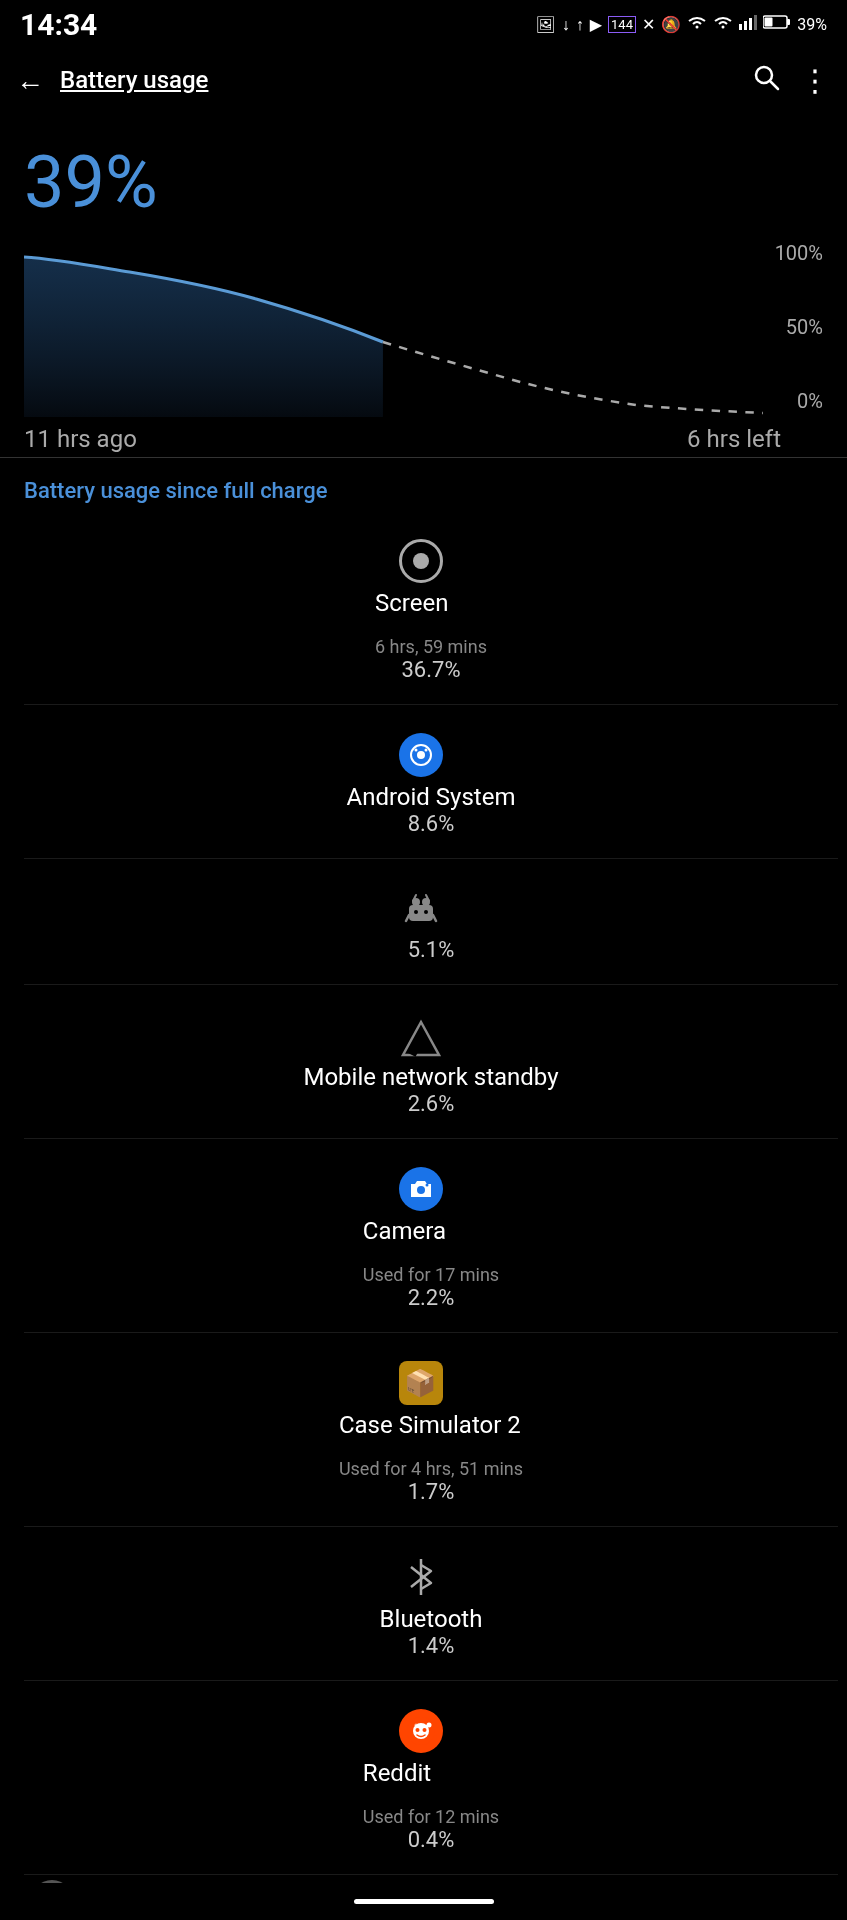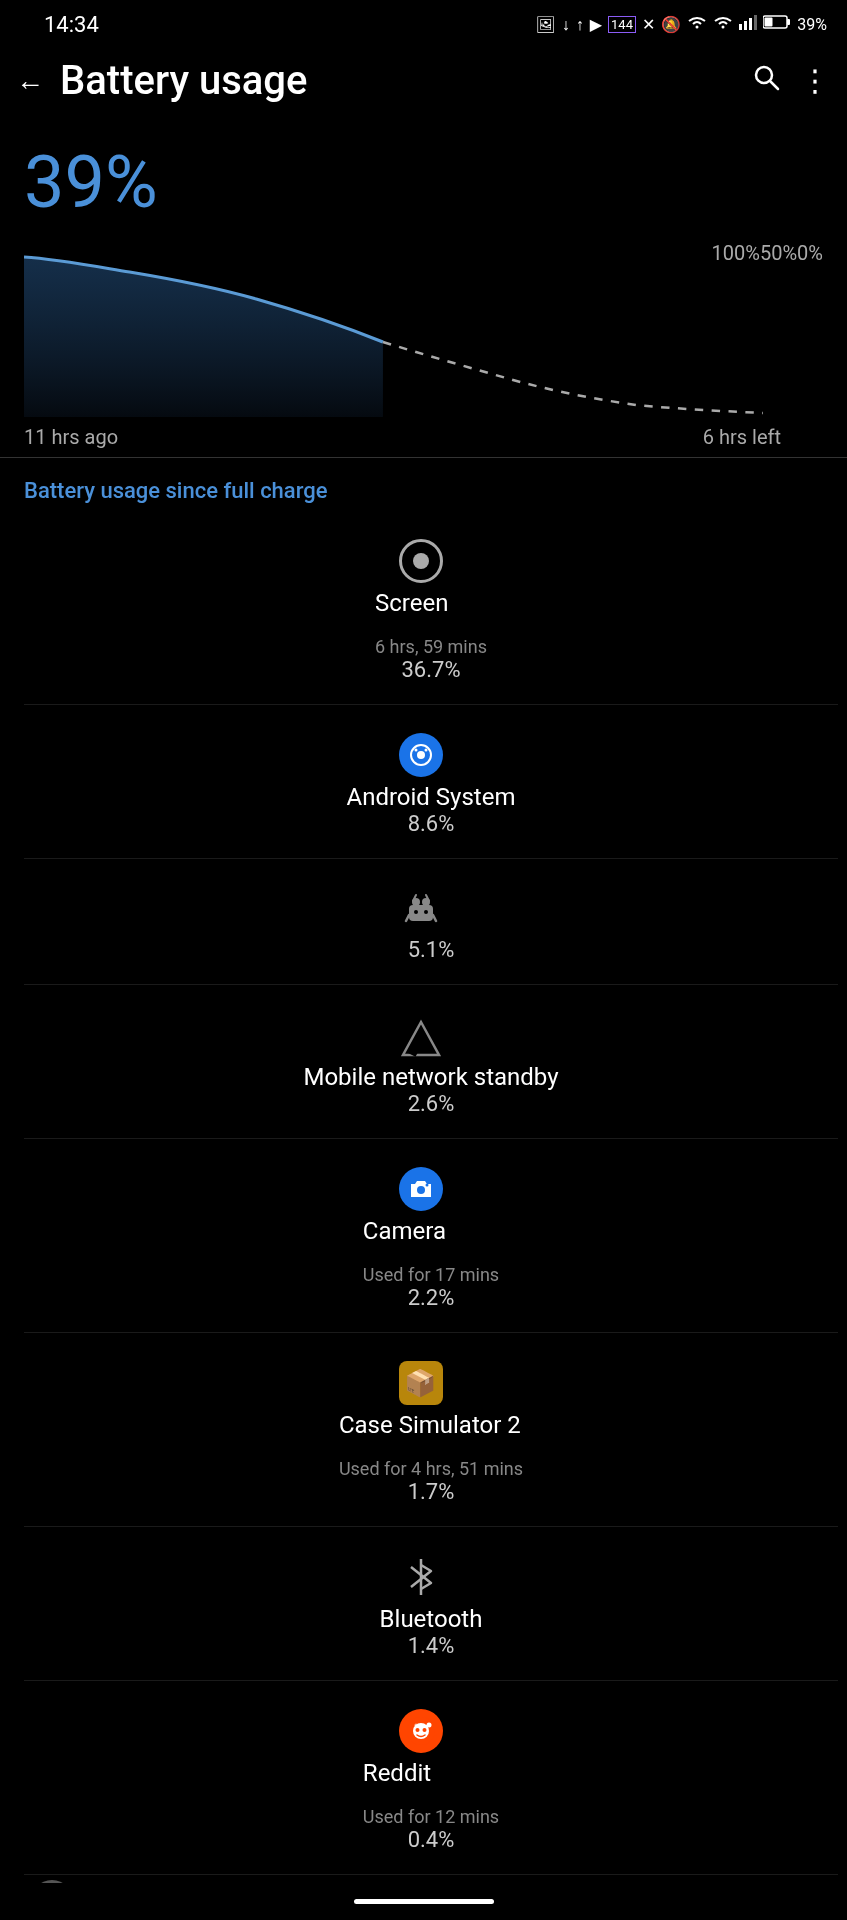--- a/index.html
+++ b/index.html
@@ -16,24 +16,23 @@
 
     
     .status-bar {
       display: flex;
       justify-content: space-between;
       align-items: center;
       padding: 8px 20px 4px 20px;
       height: 44px;
     }
     .status-time {
-      font-size: 22px;
-      font-weight: 400;
-      color: #fff;
-      margin-left: 24px;
+      font-size: 30px;
+      font-weight: 700;
+      color: #fff;
     }
     .status-icons {
       display: flex;
       align-items: center;
       gap: 6px;
     }
     .status-icon {
       color: #fff;
       font-size: 16px;
     }
@@ -50,23 +49,24 @@
       height: 72px;
       gap: 16px;
     }
     .back-arrow {
       font-size: 28px;
       color: #fff;
       cursor: pointer;
     }
     .top-title {
       flex: 1;
-      font-size: 40px;
+      font-size: 24px;
       font-weight: 500;
       color: #fff;
+      text-decoration: underline;
     }
     .top-icons {
       display: flex;
       gap: 20px;
       align-items: center;
     }
     .top-icon {
       font-size: 26px;
       color: #fff;
       cursor: pointer;
@@ -90,36 +90,37 @@
     .chart-container {
       position: relative;
       width: 100%;
       height: 200px;
     }
     .chart-labels-right {
       position: absolute;
       right: 0;
       top: 0;
       display: flex;
+      flex-direction: column;
       justify-content: space-between;
       height: 180px;
       padding: 4px 0;
     }
     .chart-label-right {
       font-size: 20px;
       color: #aaa;
       text-align: right;
     }
     .chart-bottom-labels {
       display: flex;
       justify-content: space-between;
       padding: 8px 42px 0 0;
     }
     .chart-bottom-label {
-      font-size: 20px;
+      font-size: 24px;
       color: #aaa;
     }
 
     
     .chart-svg {
       width: calc(100% - 60px);
       height: 180px;
     }
 
     

